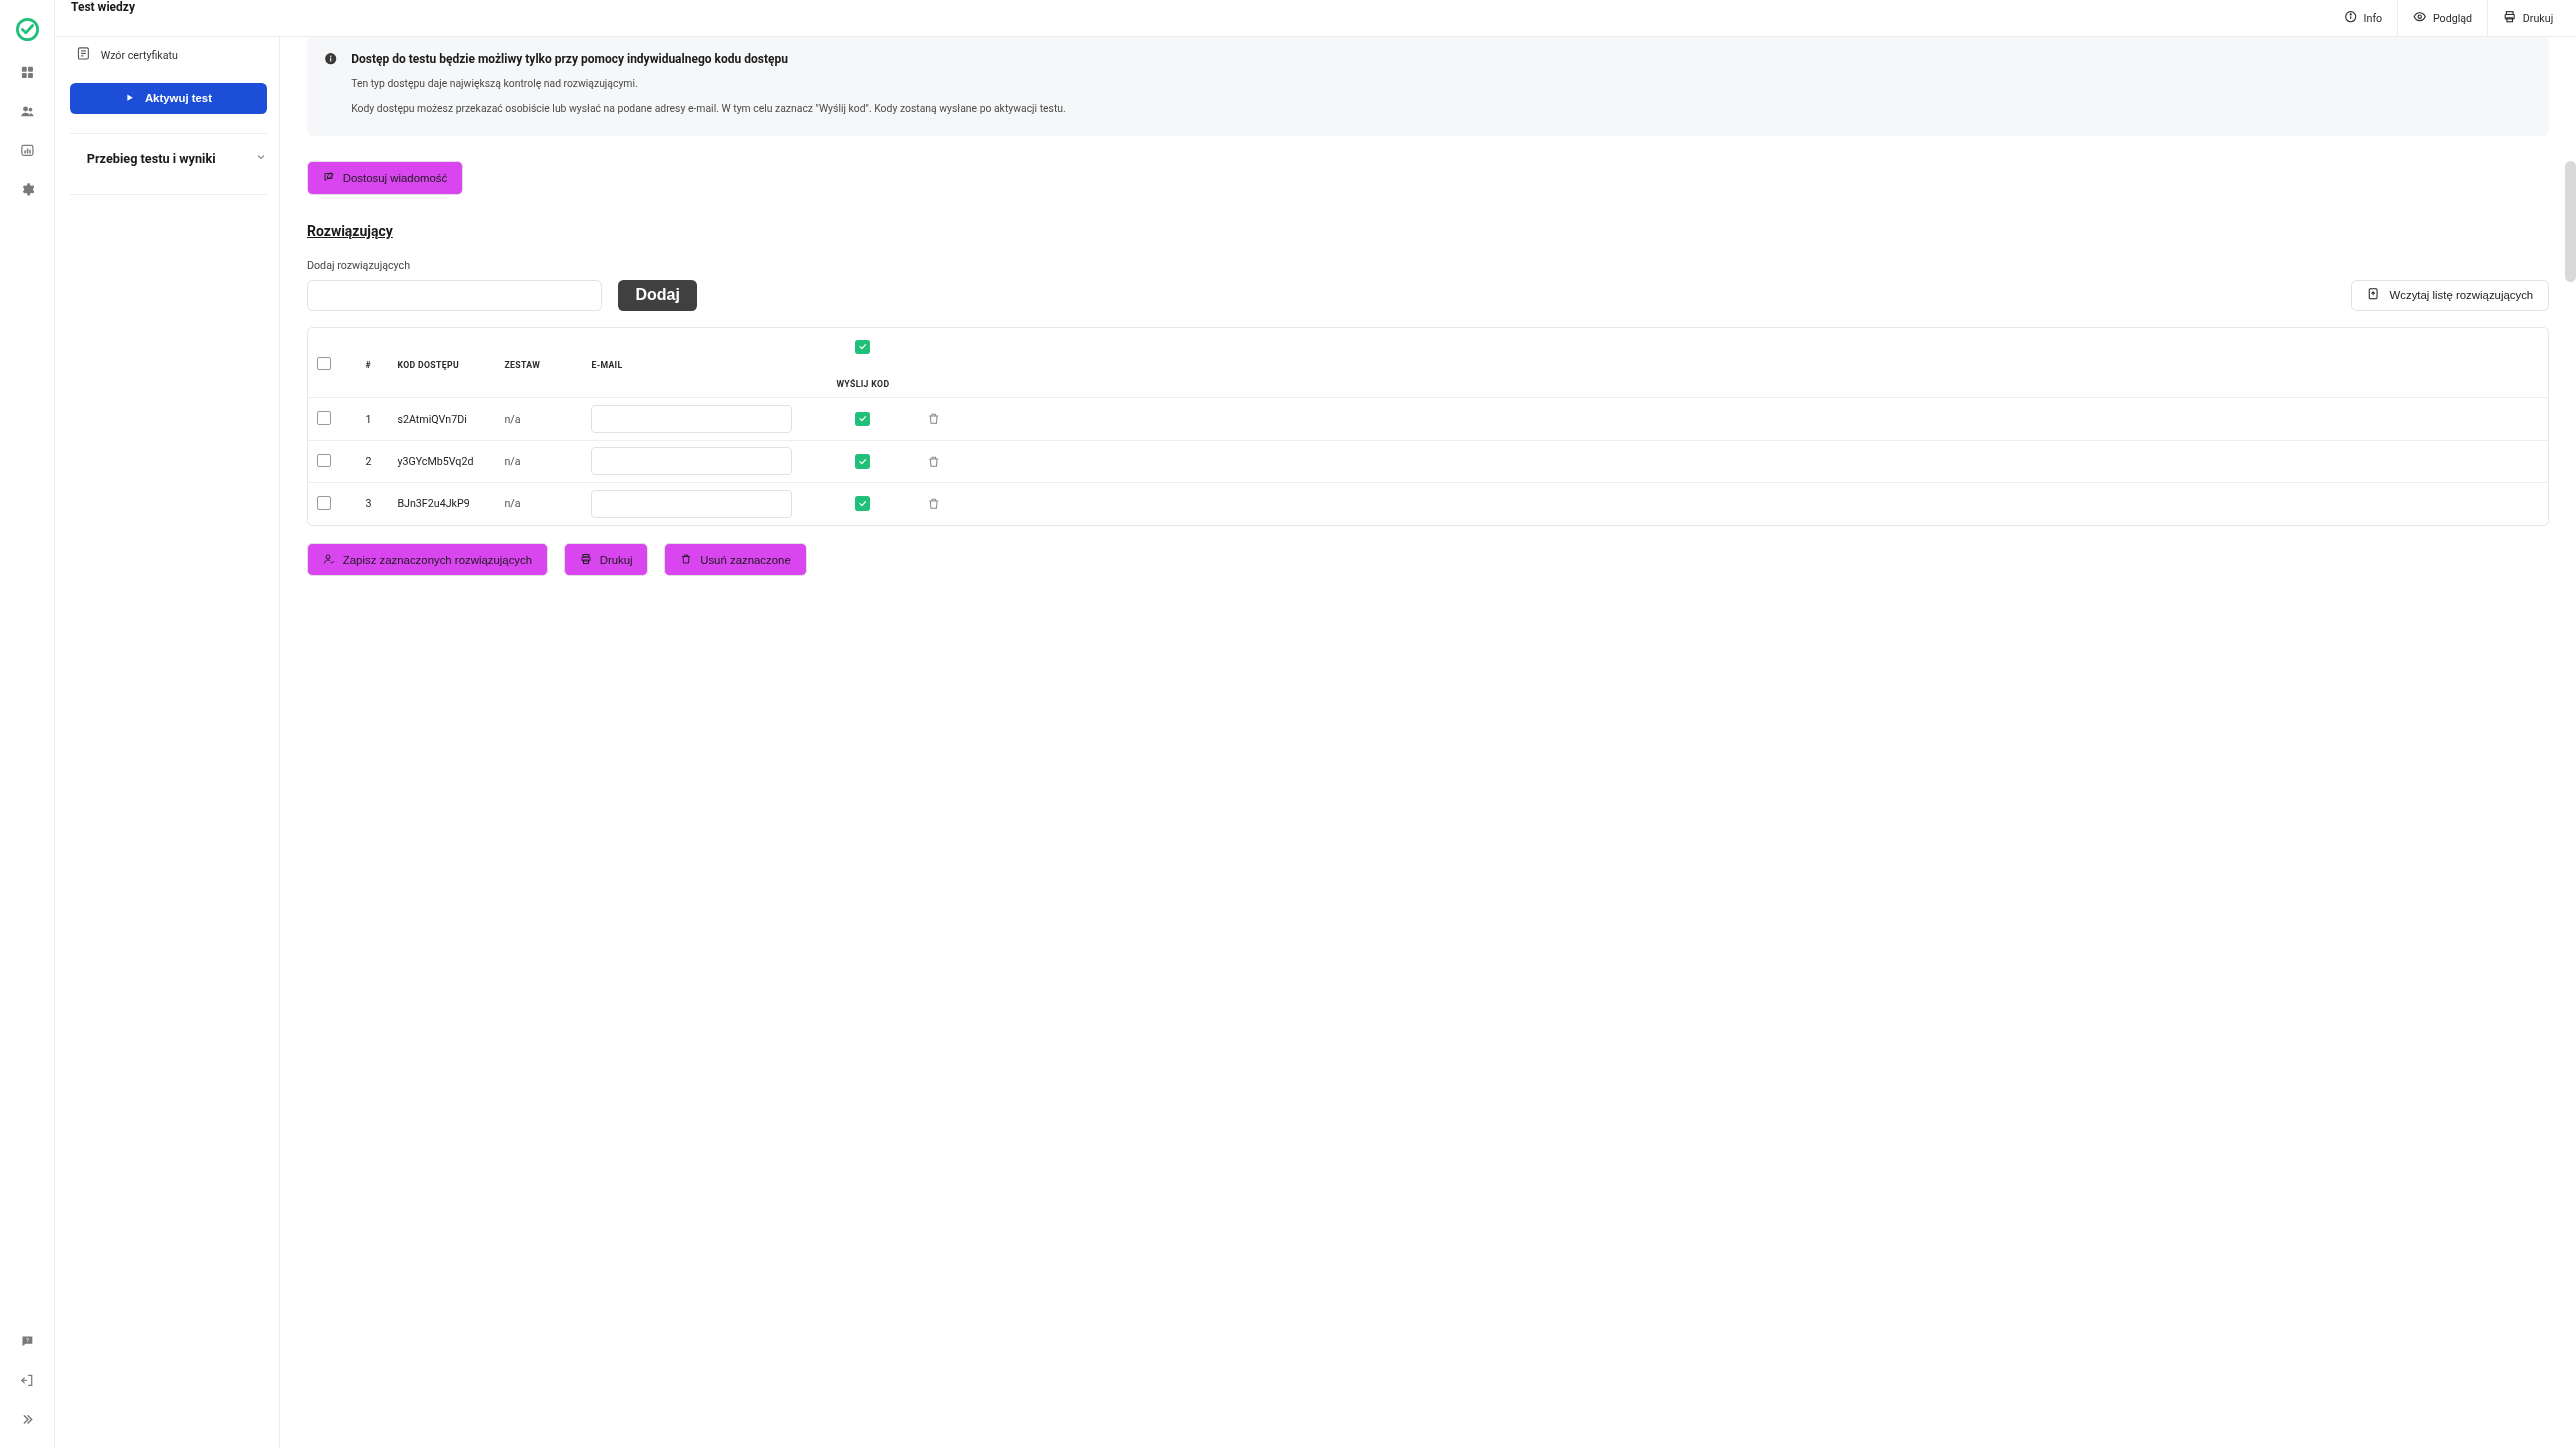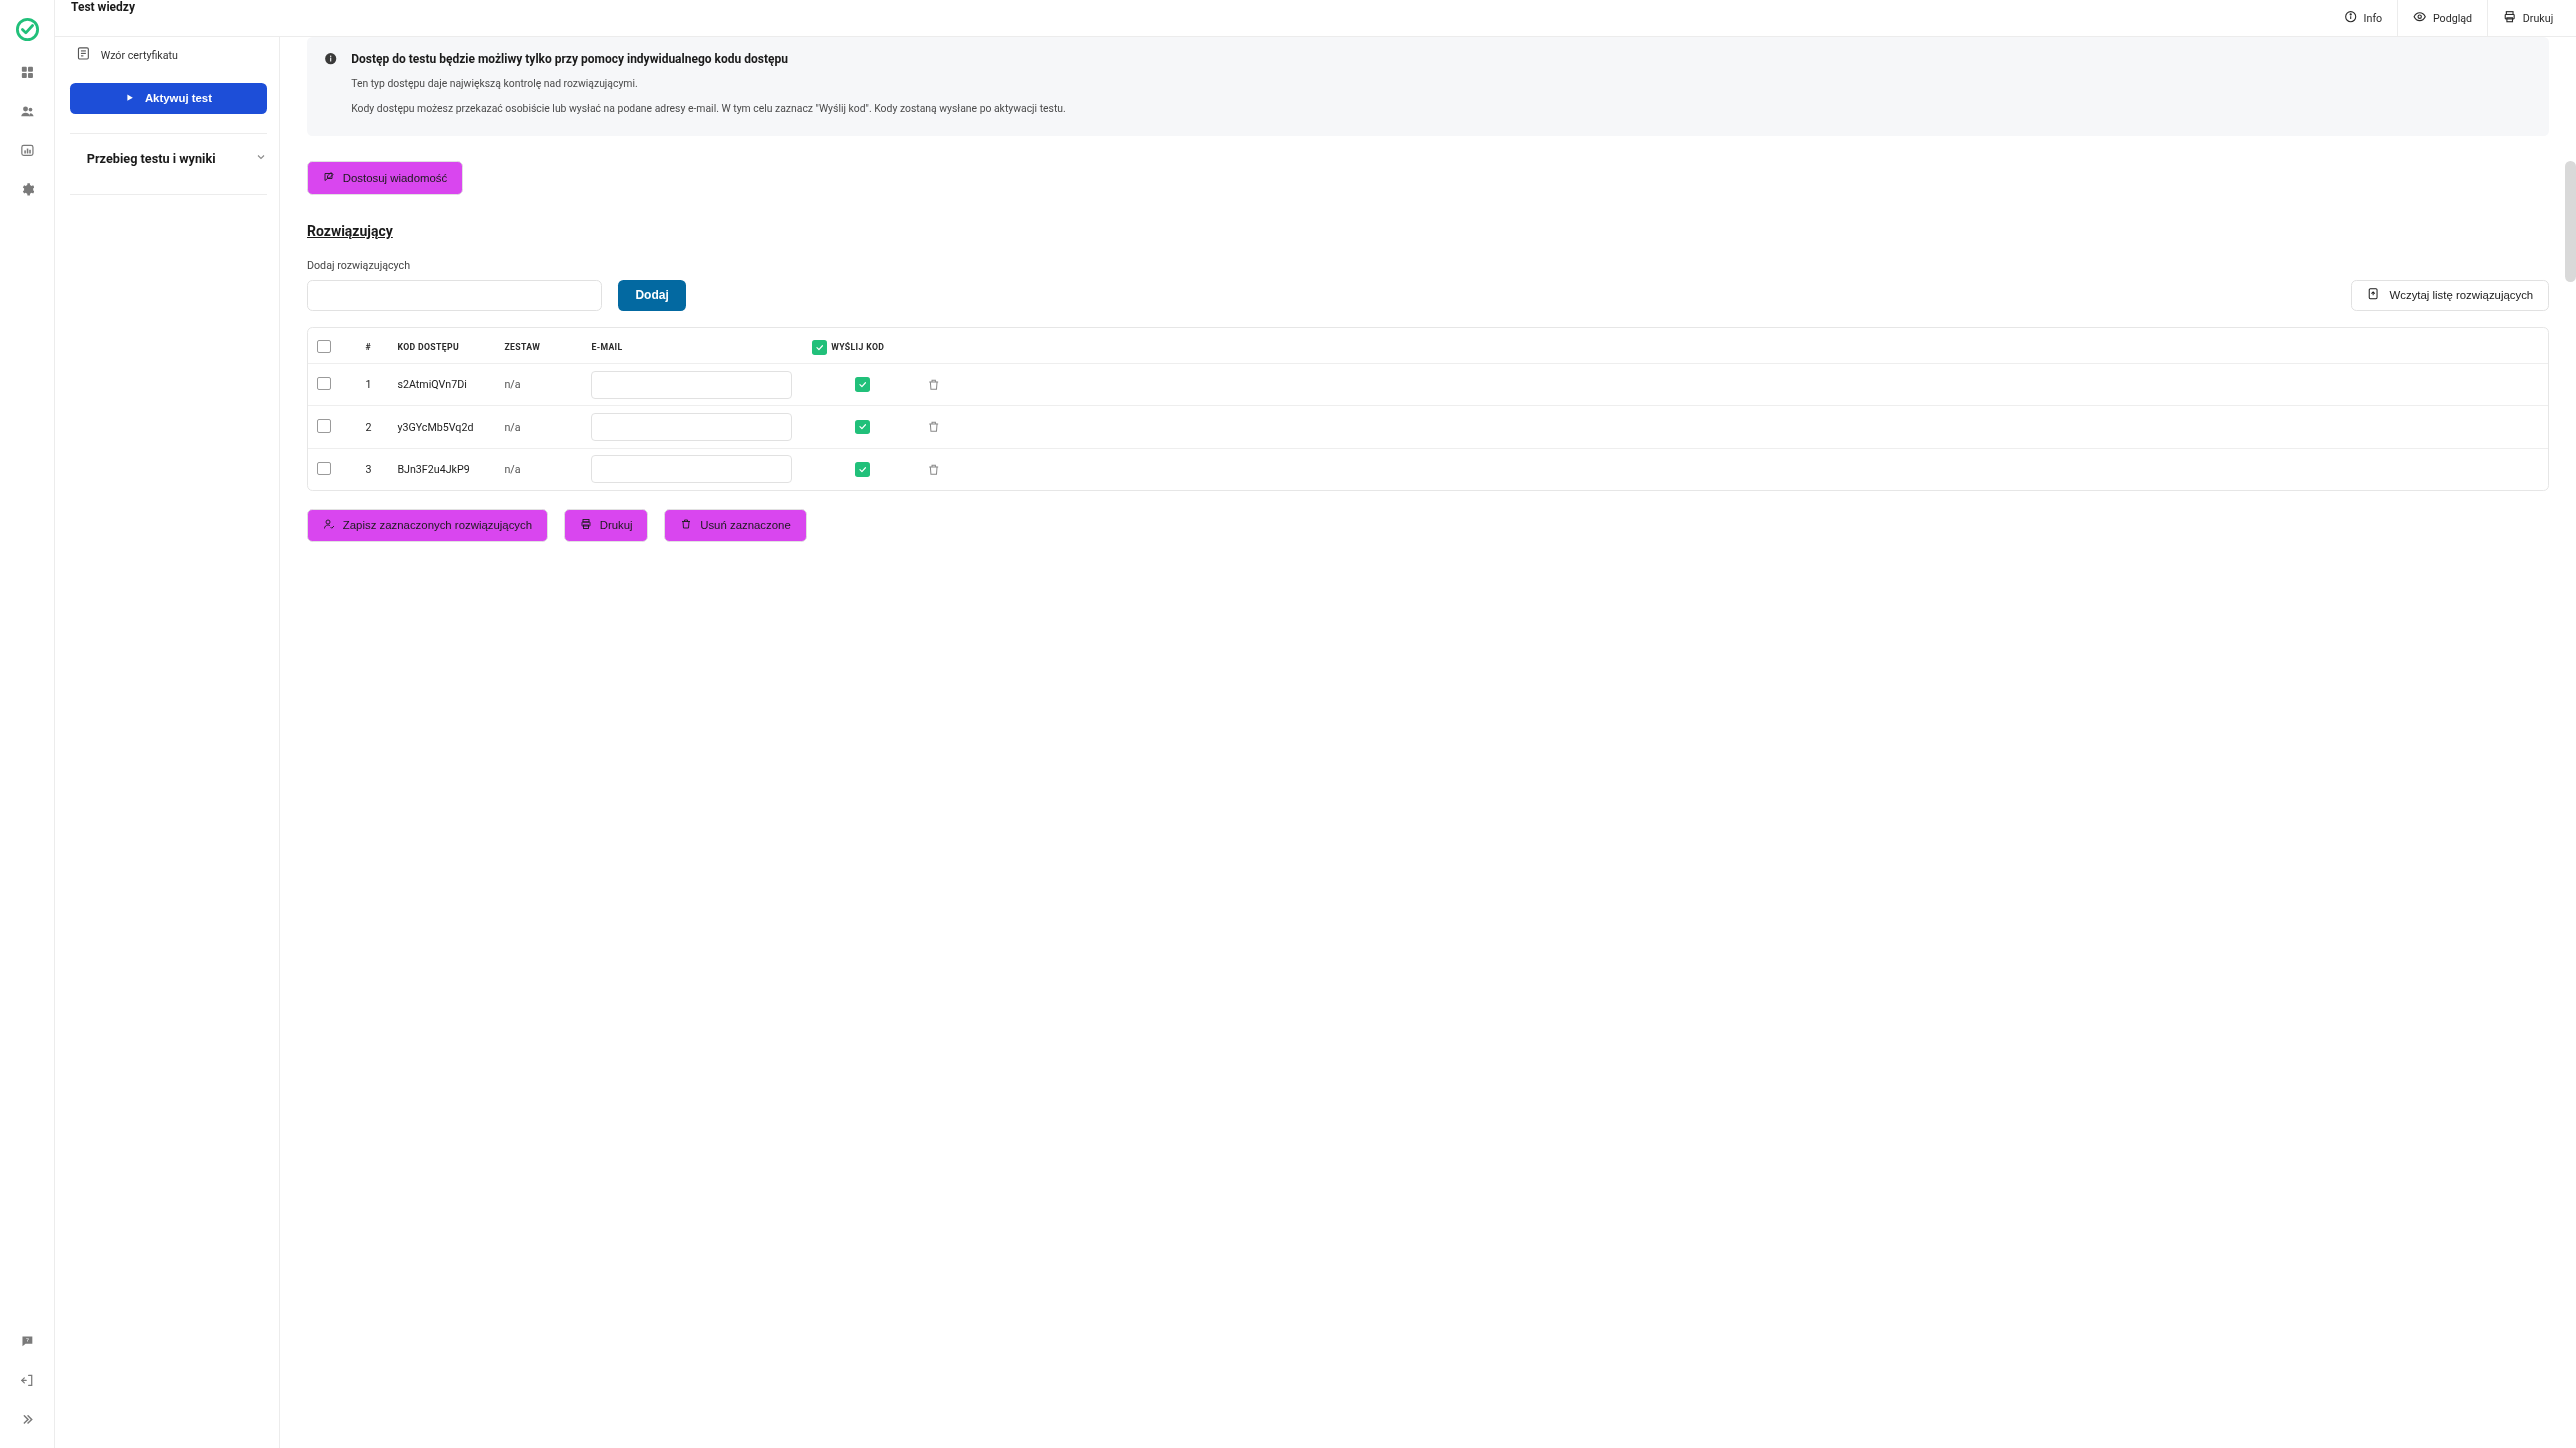--- a/index.html
+++ b/index.html
@@ -163,27 +163,27 @@
 }
 .textin {
   flex: 0 0 295px;
   height: 31px;
   border: 0.7px solid #e1e1e1;
   border-radius: 5.4px;
   padding: 0 9.4px;
   font-size: 10.7px;
 }
 .btn-green {
-  background: #0369a1;
+  background: #404040;
   color: #fff;
   border: none;
   border-radius: 5.4px;
   height: 31px;
   padding: 0 17.4px;
-  font-size: 12px;
+  font-size: 16px;
   font-weight: 700;
   cursor: pointer;
 }
 .spacer-flex { flex: 1; }
 .btn-upload {
   display: inline-flex; align-items: center; gap: 9.4px;
   border: 0.7px solid #e1e1e1;
   border-radius: 5.4px;
   height: 31px;
   padding: 0 14.8px;
@@ -205,21 +205,21 @@
   display: grid;
   grid-template-columns: 48px 32px 107px 87px 221px 101px 40px;
   align-items: center;
   padding: 12px 9.4px 8px 9.4px;
   font-size: 8.7px;
   font-weight: 700;
   letter-spacing: 0.04em;
   color: #2b2b2b;
 }
 .trh .sendcol {
-  display: flex; flex-direction: row; align-items: center; gap: 4px;
+  display: flex; flex-direction: column; align-items: center; gap: 25px; justify-content: flex-end;
 }
 .tr {
   display: grid;
   grid-template-columns: 48px 32px 107px 87px 221px 101px 40px;
   align-items: center;
   padding: 6.7px 9.4px;
   border-top: 0.7px solid #eee;
   min-height: 39px;
 }
 .cb {

